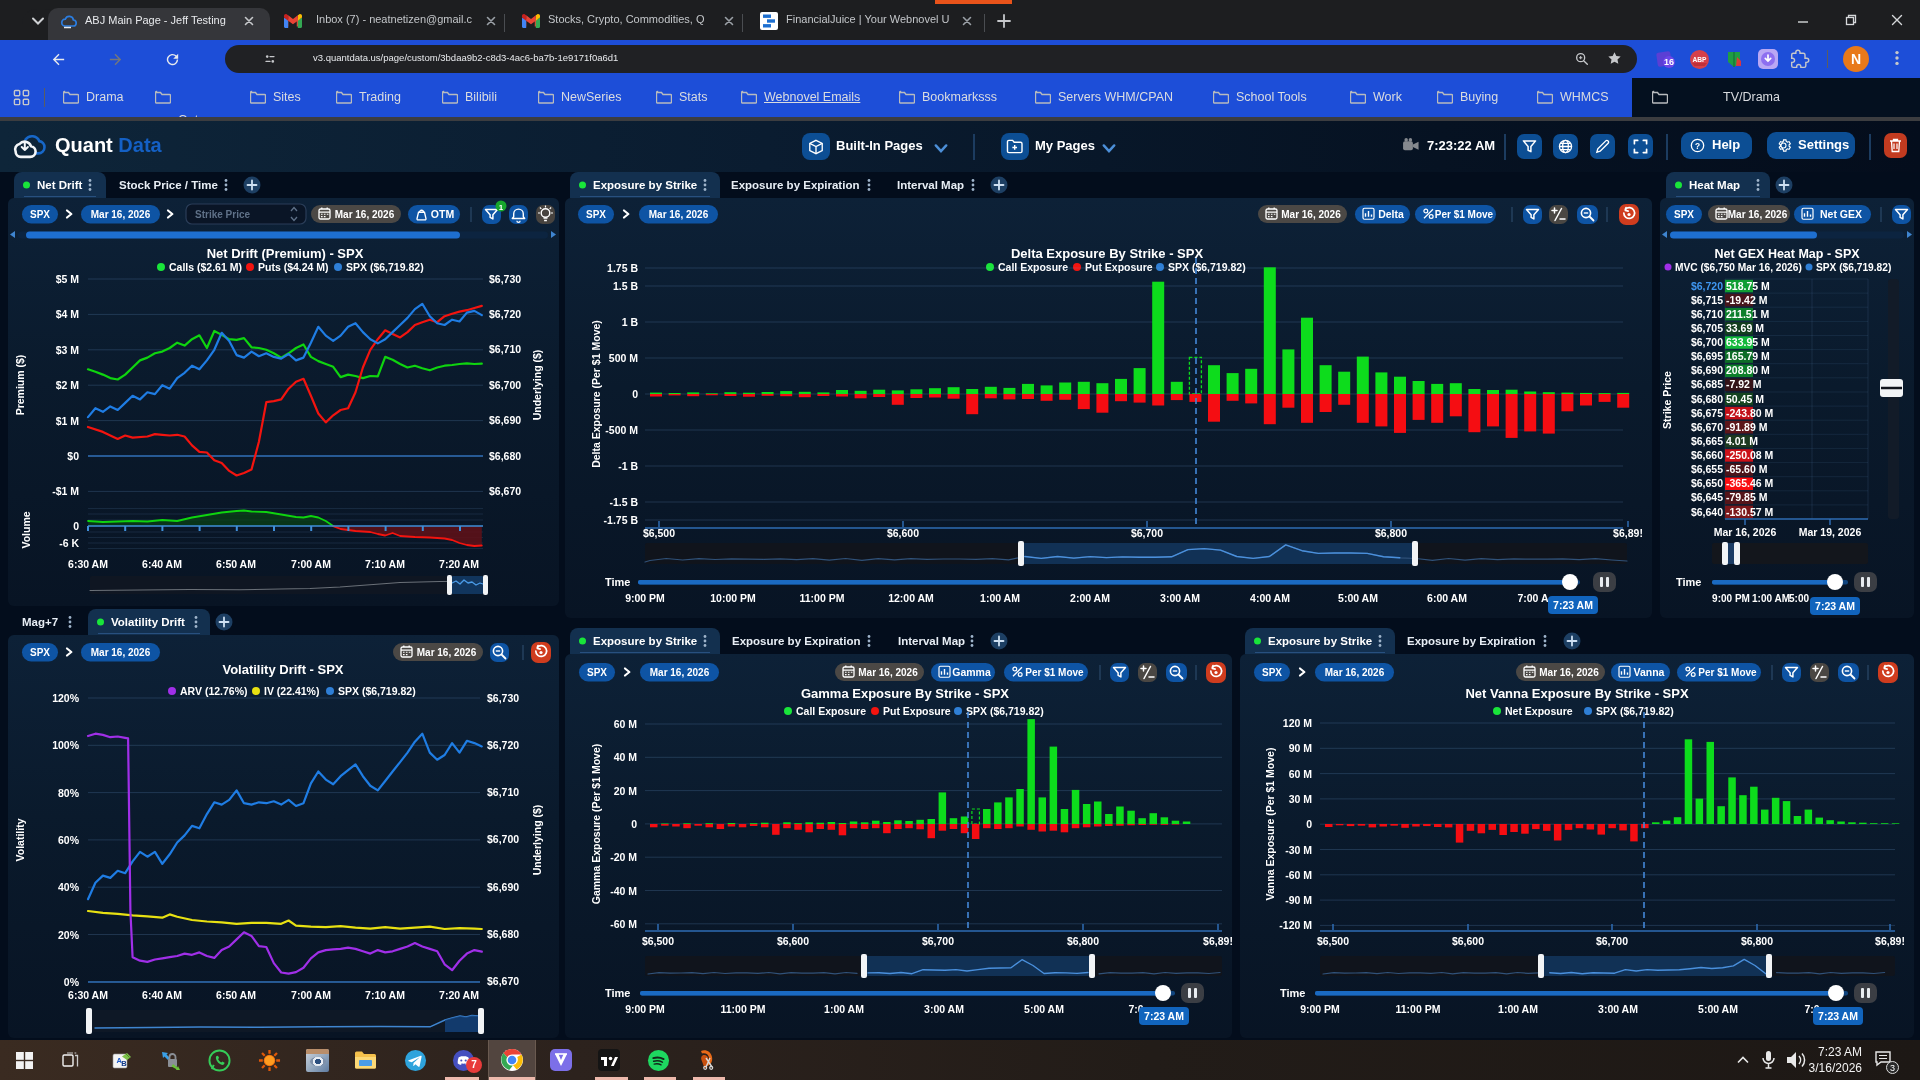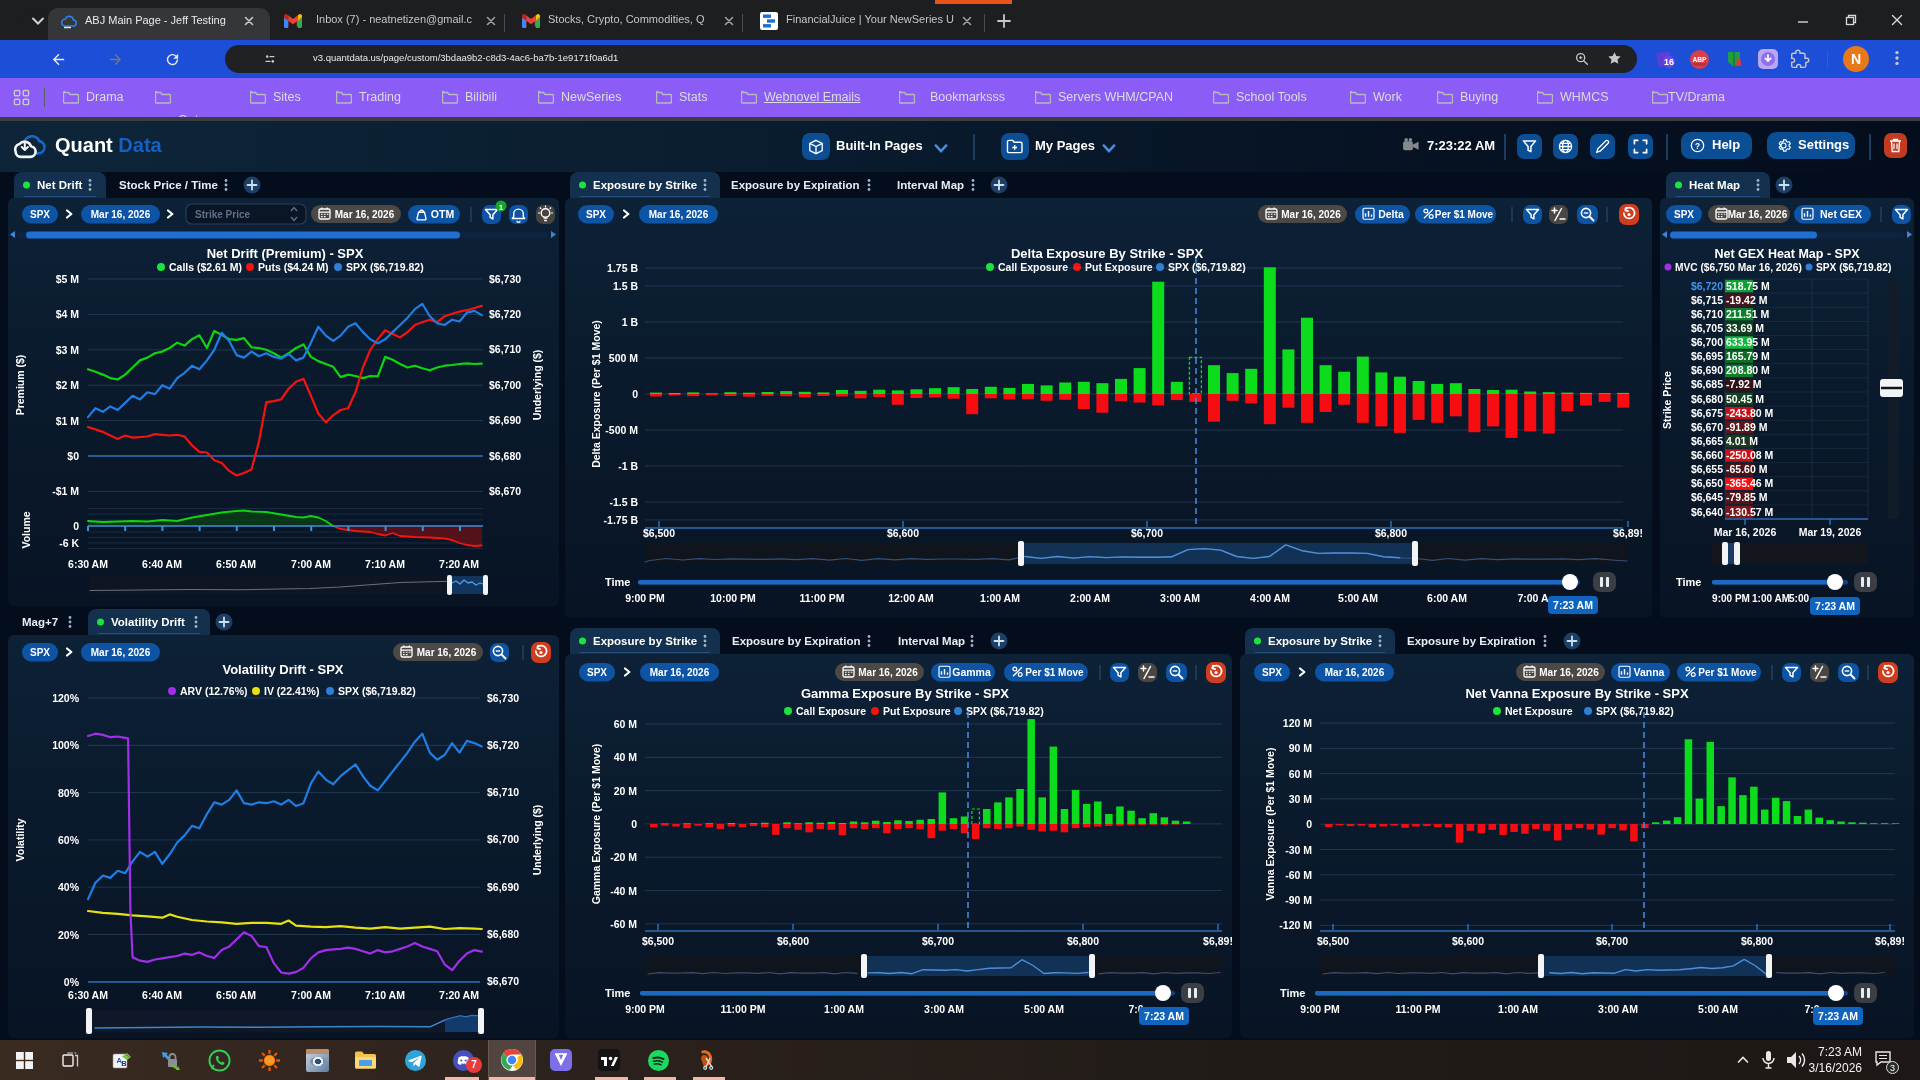--- a/index.html
+++ b/index.html
@@ -44,21 +44,21 @@
     </svg>
     <svg style="position:absolute;left:522px;top:13px" width="17" height="17" viewBox="0 0 24 24">
 <rect width="24" height="24" fill="#35363a" opacity="0"></rect>
 <path d="M3 20V7l9 6.5L21 7v13h-4v-8l-5 3.6L7 12v8z" fill="#ea4335" opacity="0"></path>
 <path d="M3 6h3l6 4.5L18 6h3v2l-9 6.8L3 8z" fill="#d93025" opacity="0"></path>
 </svg>
     <div style="position:absolute;left:548px;top:13px;width:168px;height:16px;font:11px 'Liberation Sans',sans-serif;color:#c3c6c9;white-space:nowrap;overflow:hidden;">Stocks, Crypto, Commodities, Q</div>
     <svg style="position:absolute;left:722px;top:14px" width="14" height="14" viewBox="0 0 14 14">
       <path d="M3.5 3.5 10.5 10.5 M10.5 3.5 3.5 10.5" stroke="#9aa0a6" stroke-width="1.6" stroke-linecap="round"></path>
     </svg>
-    <div style="position:absolute;left:786px;top:13px;width:168px;height:16px;font:11px 'Liberation Sans',sans-serif;color:#c3c6c9;white-space:nowrap;overflow:hidden;">FinancialJuice | Your NewSeries U</div>
+    <div style="position:absolute;left:786px;top:13px;width:168px;height:16px;font:11px 'Liberation Sans',sans-serif;color:#c3c6c9;white-space:nowrap;overflow:hidden;">FinancialJuice | Your Webnovel U</div>
     <svg style="position:absolute;left:960px;top:14px" width="14" height="14" viewBox="0 0 14 14">
       <path d="M3.5 3.5 10.5 10.5 M10.5 3.5 3.5 10.5" stroke="#9aa0a6" stroke-width="1.6" stroke-linecap="round"></path>
     </svg>
     <svg style="position:absolute;left:284px;top:12px" width="18" height="18" viewBox="0 0 52 40">
 <path d="M3.5 40h8.6V19.2L0 10v26.5C0 38.4 1.6 40 3.5 40z" fill="#4285f4"></path>
 <path d="M39.9 40h8.6c2 0 3.5-1.6 3.5-3.5V10l-12.1 9.2z" fill="#34a853"></path>
 <path d="M39.9 3.5v15.7L52 10V5.2c0-4.3-5-6.8-8.4-4.2z" fill="#fbbc04"></path>
 <path d="M12.1 19.2V3.5L26 14 39.9 3.5v15.7L26 29.6z" fill="#ea4335"></path>
 <path d="M0 5.2V10l12.1 9.2V3.5L8.4 1C5 -1.6 0 .9 0 5.2z" fill="#c5221f"></path>
 </svg>
@@ -143,21 +143,21 @@
       <path d="M19 11h-1V7a2 2 0 0 0-2-2h-4V4a2.5 2.5 0 0 0-5 0v1H4a2 2 0 0 0-2 2v4h1a2.5 2.5 0 0 1 0 5H2v4a2 2 0 0 0 2 2h4v-1a2.5 2.5 0 0 1 5 0v1h4a2 2 0 0 0 2-2v-4h1a2.5 2.5 0 0 0 0-5z" fill="none" stroke="#c6c8cb" stroke-width="1.7"></path>
     </svg>
     <div style="position:absolute;left:1827px;top:10px;width:1px;height:18px;background:#5a5d61;"></div>
     <div style="position:absolute;left:1843px;top:6px;width:26px;height:26px;border-radius:13px;background:#e8791a;font:bold 14px 'Liberation Sans',sans-serif;color:#fff;text-align:center;line-height:26px;">N</div>
     <svg style="position:absolute;left:1888px;top:9px" width="18" height="18" viewBox="0 0 18 18">
       <circle cx="9" cy="3.6" r="1.7" fill="#c6c8cb"></circle>
       <circle cx="9" cy="9" r="1.7" fill="#c6c8cb"></circle>
       <circle cx="9" cy="14.4" r="1.7" fill="#c6c8cb"></circle>
     </svg>
   </div>
-<div style="position:absolute;left:0;top:78px;width:1920px;height:39px;background:#8b5cf6;">
+<div style="position:absolute;left:0;top:78px;width:1632px;height:39px;background:#1d4ed8;">
     <svg style="position:absolute;left:13px;top:11px" width="17" height="17" viewBox="0 0 18 18">
       <g fill="none" stroke="#c6c8cb" stroke-width="1.5">
         <rect x="1.5" y="1.5" width="5.6" height="5.6" rx="1"></rect>
         <rect x="10.9" y="1.5" width="5.6" height="5.6" rx="1"></rect>
         <rect x="1.5" y="10.9" width="5.6" height="5.6" rx="1"></rect>
         <rect x="10.9" y="10.9" width="5.6" height="5.6" rx="1"></rect>
       </g>
     </svg>
     <div style="position:absolute;left:44px;top:10px;width:1px;height:19px;background:#5a5d61;"></div>
     <svg style="position:absolute;left:63px;top:12px" width="16" height="14" viewBox="0 0 16 14">
@@ -188,21 +188,21 @@
       <path d="M1.5 2.5h4l1.5 2h7.5a1 1 0 0 1 1 1v6.5a1 1 0 0 1-1 1h-13a1 1 0 0 1-1-1v-9.5a1 1 0 0 1 1-1z" fill="none" stroke="#b8bbbe" stroke-width="1.4"></path>
     </svg>
     <div style="position:absolute;left:679px;top:12px;font:12.5px 'Liberation Sans',sans-serif;color:#dadce0;white-space:nowrap;">Stats</div>
     <svg style="position:absolute;left:741px;top:12px" width="16" height="14" viewBox="0 0 16 14">
       <path d="M1.5 2.5h4l1.5 2h7.5a1 1 0 0 1 1 1v6.5a1 1 0 0 1-1 1h-13a1 1 0 0 1-1-1v-9.5a1 1 0 0 1 1-1z" fill="none" stroke="#b8bbbe" stroke-width="1.4"></path>
     </svg>
     <div style="position:absolute;left:764px;top:12px;font:12.5px 'Liberation Sans',sans-serif;color:#dadce0;white-space:nowrap;text-decoration:underline;">Webnovel Emails</div>
     <svg style="position:absolute;left:899px;top:12px" width="16" height="14" viewBox="0 0 16 14">
       <path d="M1.5 2.5h4l1.5 2h7.5a1 1 0 0 1 1 1v6.5a1 1 0 0 1-1 1h-13a1 1 0 0 1-1-1v-9.5a1 1 0 0 1 1-1z" fill="none" stroke="#b8bbbe" stroke-width="1.4"></path>
     </svg>
-    <div style="position:absolute;left:922px;top:12px;font:12.5px 'Liberation Sans',sans-serif;color:#dadce0;white-space:nowrap;margin-left:8px;">Bookmarksss</div>
+    <div style="position:absolute;left:922px;top:12px;font:12.5px 'Liberation Sans',sans-serif;color:#dadce0;white-space:nowrap;">Bookmarksss</div>
     <svg style="position:absolute;left:1035px;top:12px" width="16" height="14" viewBox="0 0 16 14">
       <path d="M1.5 2.5h4l1.5 2h7.5a1 1 0 0 1 1 1v6.5a1 1 0 0 1-1 1h-13a1 1 0 0 1-1-1v-9.5a1 1 0 0 1 1-1z" fill="none" stroke="#b8bbbe" stroke-width="1.4"></path>
     </svg>
     <div style="position:absolute;left:1058px;top:12px;font:12.5px 'Liberation Sans',sans-serif;color:#dadce0;white-space:nowrap;">Servers WHM/CPAN</div>
     <svg style="position:absolute;left:1213px;top:12px" width="16" height="14" viewBox="0 0 16 14">
       <path d="M1.5 2.5h4l1.5 2h7.5a1 1 0 0 1 1 1v6.5a1 1 0 0 1-1 1h-13a1 1 0 0 1-1-1v-9.5a1 1 0 0 1 1-1z" fill="none" stroke="#b8bbbe" stroke-width="1.4"></path>
     </svg>
     <div style="position:absolute;left:1236px;top:12px;font:12.5px 'Liberation Sans',sans-serif;color:#dadce0;white-space:nowrap;">School Tools</div>
     <svg style="position:absolute;left:1350px;top:12px" width="16" height="14" viewBox="0 0 16 14">
       <path d="M1.5 2.5h4l1.5 2h7.5a1 1 0 0 1 1 1v6.5a1 1 0 0 1-1 1h-13a1 1 0 0 1-1-1v-9.5a1 1 0 0 1 1-1z" fill="none" stroke="#b8bbbe" stroke-width="1.4"></path>
@@ -212,21 +212,21 @@
       <path d="M1.5 2.5h4l1.5 2h7.5a1 1 0 0 1 1 1v6.5a1 1 0 0 1-1 1h-13a1 1 0 0 1-1-1v-9.5a1 1 0 0 1 1-1z" fill="none" stroke="#b8bbbe" stroke-width="1.4"></path>
     </svg>
     <div style="position:absolute;left:1460px;top:12px;font:12.5px 'Liberation Sans',sans-serif;color:#dadce0;white-space:nowrap;">Buying</div>
     <svg style="position:absolute;left:1537px;top:12px" width="16" height="14" viewBox="0 0 16 14">
       <path d="M1.5 2.5h4l1.5 2h7.5a1 1 0 0 1 1 1v6.5a1 1 0 0 1-1 1h-13a1 1 0 0 1-1-1v-9.5a1 1 0 0 1 1-1z" fill="none" stroke="#b8bbbe" stroke-width="1.4"></path>
     </svg>
     <div style="position:absolute;left:1560px;top:12px;font:12.5px 'Liberation Sans',sans-serif;color:#dadce0;white-space:nowrap;">WHMCS</div>
     <svg style="position:absolute;left:1652px;top:12px" width="16" height="14" viewBox="0 0 16 14">
       <path d="M1.5 2.5h4l1.5 2h7.5a1 1 0 0 1 1 1v6.5a1 1 0 0 1-1 1h-13a1 1 0 0 1-1-1v-9.5a1 1 0 0 1 1-1z" fill="none" stroke="#b8bbbe" stroke-width="1.4"></path>
     </svg>
-    <div style="position:absolute;left:1668px;top:12px;font:12.5px 'Liberation Sans',sans-serif;color:#dadce0;white-space:nowrap;">TV/Drama</div>
+    <div style="position:absolute;left:1723px;top:12px;font:12.5px 'Liberation Sans',sans-serif;color:#dadce0;white-space:nowrap;">TV/Drama</div>
   </div>
 <div style="position:absolute;left:0;top:117px;width:1920px;height:4px;background:#3c3d40;"></div>
 <div style="position:absolute;left:0;top:121px;width:1920px;height:51px;background:linear-gradient(90deg,#0e2539 0%,#0a1c30 40%,#061222 75%,#040d1c 100%);">
     <svg style="position:absolute;left:12px;top:9px" width="38" height="32" viewBox="0 0 38 32">
 <path d="M13.5 9.5a8 8 0 0 1 13.8 1.6 6.2 6.2 0 0 1 5.2 6.1 6.2 6.2 0 0 1-6.2 6.2h-2.5" fill="none" stroke="#1767c8" stroke-width="2.6" stroke-linecap="round"></path>
 <path d="M7.5 14a6.8 6.8 0 0 1 11.5 2.2 5.4 5.4 0 0 1 4.6 5.3 5.4 5.4 0 0 1-5.4 5.4H8.8a5.4 5.4 0 0 1-5.2-5.4 5.4 5.4 0 0 1 3.9-7.5z" fill="none" stroke="#f4f6f8" stroke-width="2.6" stroke-linecap="round"></path>
 <path d="M12.8 12.5v7.5M9.7 17l3.1 3 3.1-3" stroke="#f4f6f8" stroke-width="2" fill="none" stroke-linecap="round" stroke-linejoin="round"></path>
 </svg>
     <div style="position:absolute;left:55px;top:13px;font:bold 20px 'Liberation Sans',sans-serif;color:#fff;">Quant <span style="color:#1460c4">Data</span></div>
     <div style="position:absolute;left:802px;top:12px;width:28px;height:27px;border-radius:8px;background:#0c4e94;"></div>

